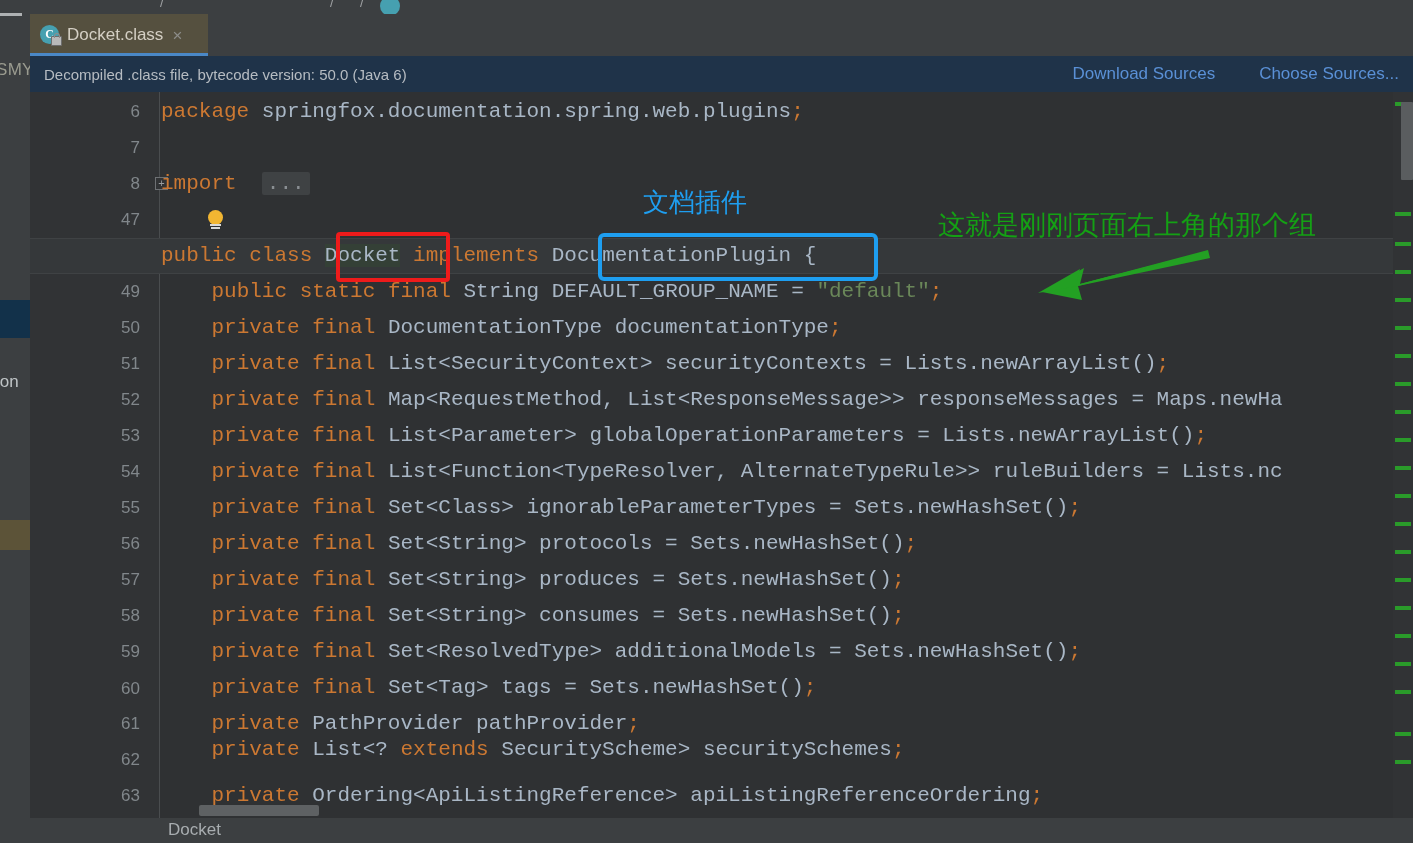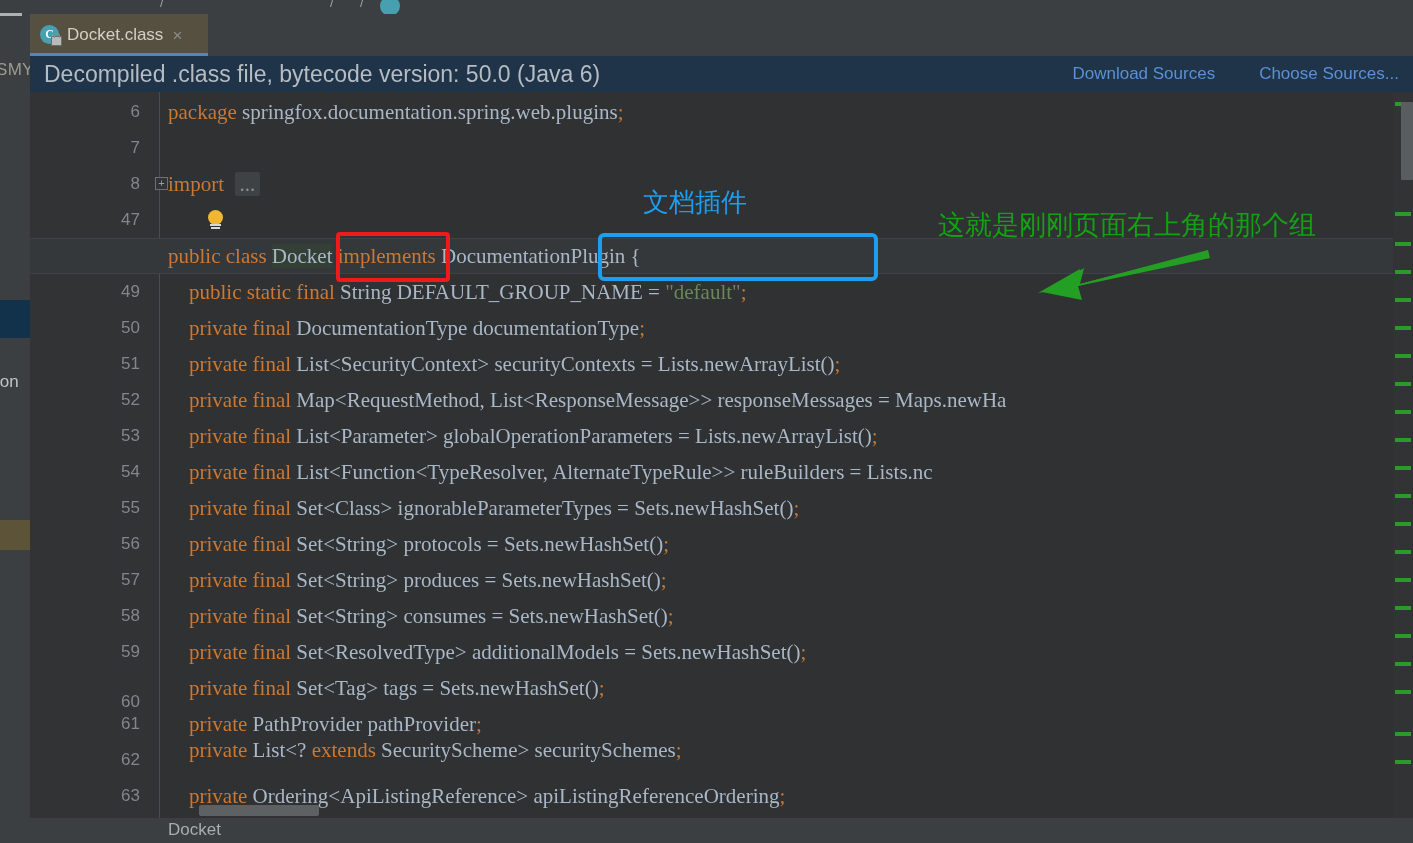--- a/index.html
+++ b/index.html
@@ -44,21 +44,21 @@
     border:1.5px solid #8d8d8d;border-bottom:none;border-radius:3px 3px 0 0;
   }
   .tab-label{font-size:17px;color:#d4cfc4;white-space:nowrap;}
   .tab-close{margin-left:9px;color:#8d8d8a;font-size:17px;line-height:1;cursor:pointer;}
 
   
   .notice{
     position:absolute;left:30px;top:56px;right:0;height:36px;background:#1f3349;
     display:flex;align-items:center;box-sizing:border-box;padding:0 14px 0 14px;
   }
-  .notice .msg{font-size:23px;color:#b6bcc2;white-space:nowrap;}
+  .notice .msg{font-size:15px;color:#b6bcc2;white-space:nowrap;}
   .notice .spacer{flex:1;}
   .notice .link{font-size:17px;color:#5a90d6;margin-left:44px;white-space:nowrap;cursor:pointer;}
 
   
   .editor{position:absolute;left:30px;top:92px;right:0;bottom:25px;background:#2f3133;overflow:hidden;}
   .gutter{position:absolute;left:0;top:0;width:130px;height:100%;background:#313335;}
   .gutter .sep{position:absolute;right:0;top:0;width:1px;height:100%;background:#4a4d4f;}
   .gutter .ln{
     position:absolute;right:20px;width:100px;text-align:right;
     font-family:"Liberation Sans",sans-serif;font-size:17px;color:#81878b;
@@ -70,21 +70,21 @@
     background:#313335;cursor:pointer;
   }
   .bulb{position:absolute;left:176px;width:19px;height:21px;cursor:pointer;}
   .bulb .glass{position:absolute;left:2px;top:0;width:15px;height:15px;border-radius:50%;background:#f2b632;}
   .bulb .b1{position:absolute;left:4px;top:14px;width:11px;height:2px;background:#d9d9d9;}
   .bulb .b2{position:absolute;left:5px;top:17px;width:9px;height:2px;background:#d9d9d9;}
 
   .code{position:absolute;left:131px;top:0;right:0;height:100%;}
   .cline{
     position:absolute;left:0;height:36px;line-height:36px;white-space:pre;
-    font-family:Liberation Serif, serif;font-size:21px;padding-left:7px;
+    font-family:Liberation Mono, monospace;font-size:21px;
   }
   .cline .ind{display:inline-block;}
   .hl-row{position:absolute;left:0;right:0;height:36px;background:#35383a;}
   .hl-row.b{box-shadow:inset 0 1px 0 #3f4244, inset 0 -1px 0 #3f4244;}
 
   
   .kw{color:#cc7832;}
   .ty{color:#a9b7c6;}
   .id{color:#a9b7c6;}
   .st{color:#6a8759;}
@@ -177,21 +177,21 @@
         <div class="ln" style="top: 218px; line-height: 36px;">50</div>
         <div class="ln" style="top: 254px; line-height: 36px;">51</div>
         <div class="ln" style="top: 290px; line-height: 36px;">52</div>
         <div class="ln" style="top: 326px; line-height: 36px;">53</div>
         <div class="ln" style="top: 362px; line-height: 36px;">54</div>
         <div class="ln" style="top: 398px; line-height: 36px;">55</div>
         <div class="ln" style="top: 434px; line-height: 36px;">56</div>
         <div class="ln" style="top: 470px; line-height: 36px;">57</div>
         <div class="ln" style="top: 506px; line-height: 36px;">58</div>
         <div class="ln" style="top: 542px; line-height: 36px;">59</div>
-        <div class="ln" style="top: 592px; line-height: 36px;">60</div>
+        <div class="ln" style="top: 579px; line-height: 36px;">60</div>
         <div class="ln" style="top: 614px; line-height: 36px;">61</div>
         <div class="ln" style="top: 650px; line-height: 36px;">62</div>
         <div class="ln" style="top: 686px; line-height: 36px;">63</div>
       </div>
     <div class="code">
         <div class="cline" style="top: 2px;"><span class="kw">package</span><span class="op"> </span><span class="ty">springfox.documentation.spring.web.plugins</span><span class="sc">;</span></div>
         <div class="cline" style="top: 38px;"></div>
         <div class="cline" style="top: 74px;"><span class="kw">import</span><span class="op">  </span><span class="fold-dots">...</span></div>
         <div class="cline" style="top: 110px;"></div>
         <div class="hl-row b" style="top: 146px; left: -131px; right: 0px;"></div>

